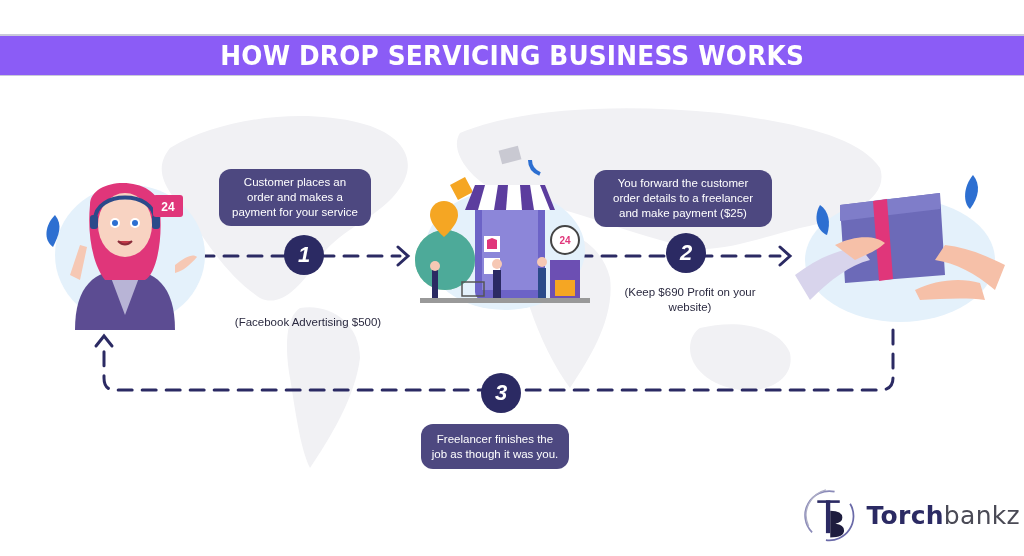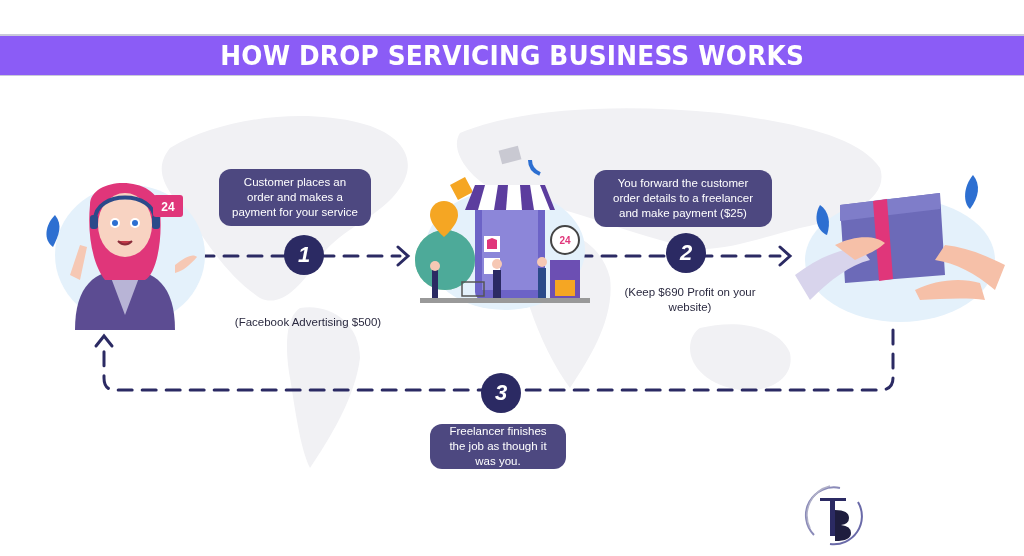--- a/index.html
+++ b/index.html
@@ -18,21 +18,21 @@
     font-size: 27px; letter-spacing: 0.2px; transform: scaleX(0.92);
   }
 
   .callout {
     position: absolute; background: #4d4880; color: #ffffff;
     border-radius: 12px; text-align: center; font-size: 11.5px; line-height: 15px;
     display: flex; align-items: center; justify-content: center; padding: 4px 10px;
   }
   .callout-1 { left: 219px; top: 169px; width: 152px; height: 57px; }
   .callout-2 { left: 594px; top: 170px; width: 178px; height: 57px; }
-  .callout-3 { left: 421px; top: 424px; width: 136px; height: 45px; margin-left: 9px; }
+  .callout-3 { left: 421px; top: 424px; width: 148px; height: 45px; }
 
   .step-circle {
     position: absolute; width: 40px; height: 40px; border-radius: 50%;
     background: #2b2a63; color: #ffffff; font-weight: bold; font-style: italic;
     font-size: 22px; display: flex; align-items: center; justify-content: center;
   }
   .step-1 { left: 284px; top: 235px; }
   .step-2 { left: 666px; top: 233px; }
   .step-3 { left: 481px; top: 373px; }
 
@@ -177,13 +177,16 @@
 
 <div class="logo">
   <svg class="logo-mark" viewBox="0 0 70 70">
     <path d="M14,55 A28,28 0 0,1 40,8" stroke="#8a8ab8" stroke-width="2" fill="none"></path>
     <path d="M10,48 A30,30 0 0,1 30,6" stroke="#b0b0c8" stroke-width="1.5" fill="none"></path>
     <path d="M58,22 A28,28 0 0,1 30,64" stroke="#6a6aa8" stroke-width="2" fill="none"></path>
     <rect x="20" y="18" width="26" height="3" fill="#2b2a63"></rect>
     <rect x="30" y="18" width="5" height="38" fill="#2b2a63"></rect>
     <path d="M35,30 q14,0 14,8 q0,6 -8,7 q10,1 10,8 q0,8 -16,8 Z" fill="#1e1d3e"></path>
   </svg>
+  <div class="logo-text">
+    <span class="logo-bold">Torch</span><span class="logo-light">bankz</span>
+  </div>
 </div>
 
 </body></html>

